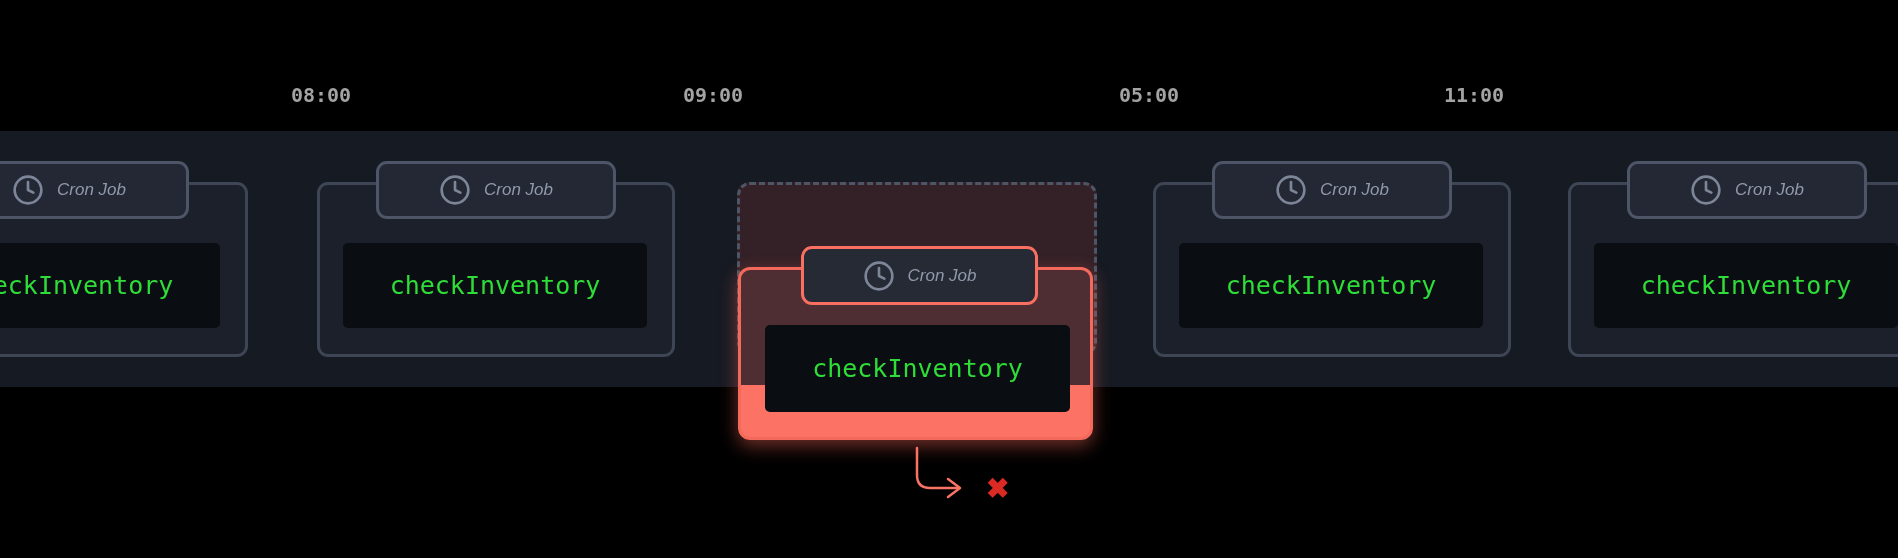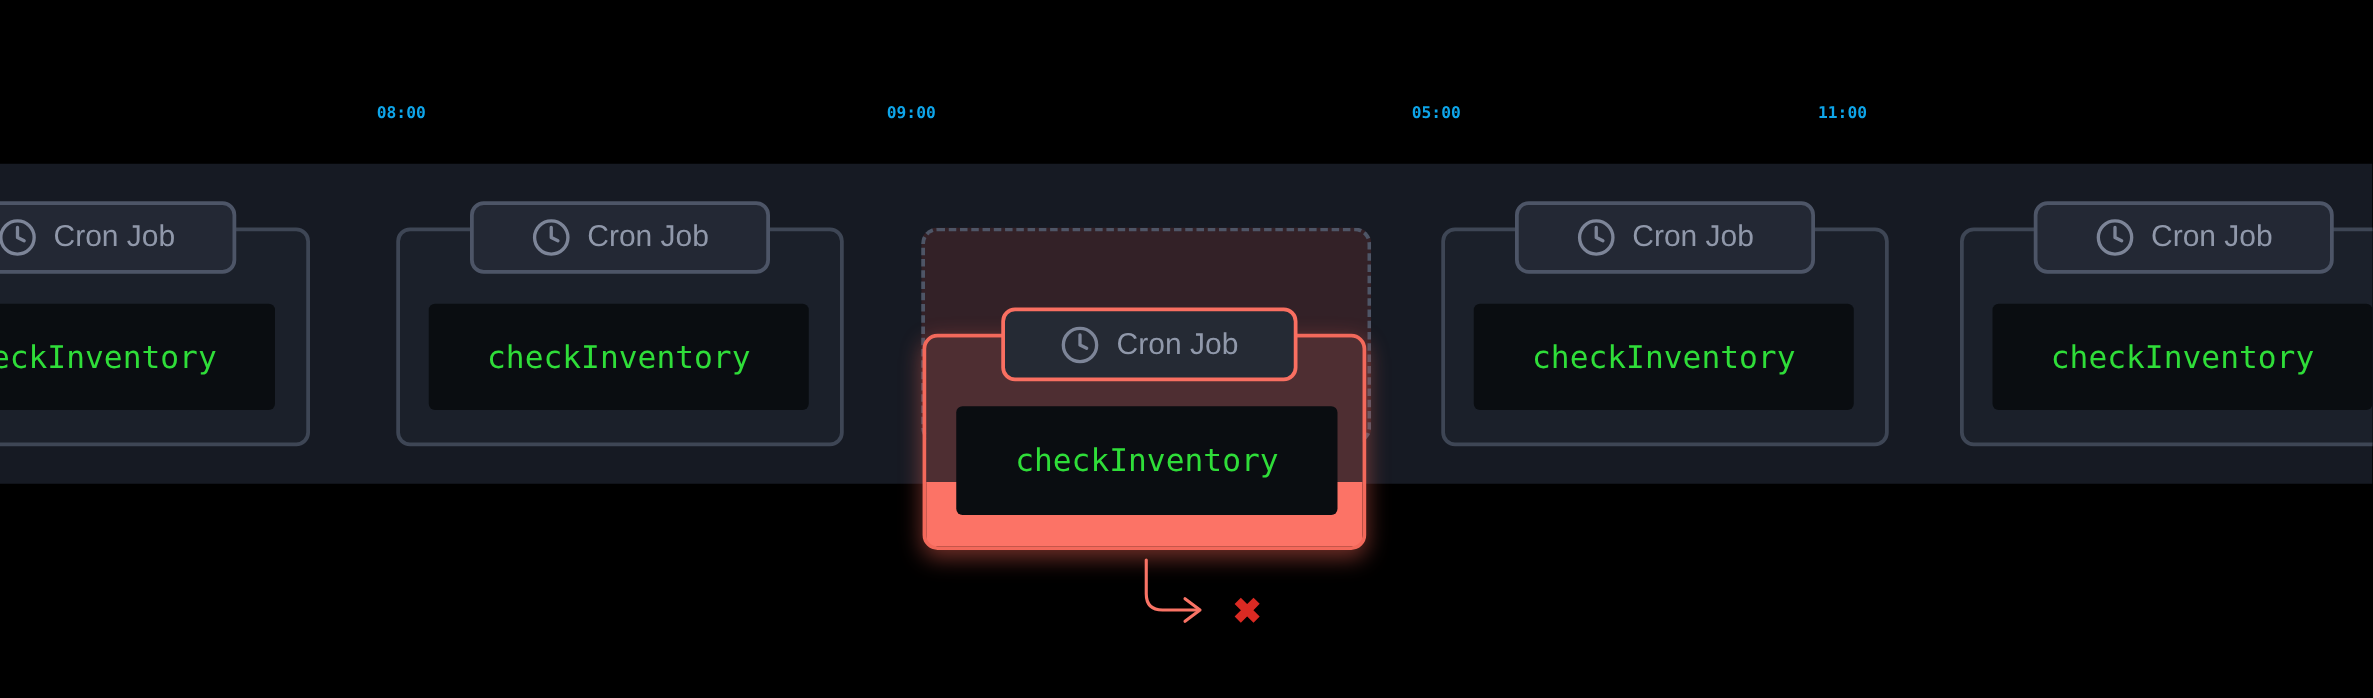--- a/index.html
+++ b/index.html
@@ -5,35 +5,35 @@
   html,body{margin:0;padding:0;background:#000;}
   body{
     position:relative;width:1898px;height:558px;overflow:hidden;
     font-family:"Liberation Sans", sans-serif;
   }
   
   .band{position:absolute;left:0;top:131px;width:1898px;height:256px;background:#161a23;}
   
   .time-label{
     position:absolute;top:83px;transform:translateX(-50%);
-    font-family:"DejaVu Sans Mono", monospace;font-weight:bold;font-size:13px;
-    color:#0ea5e9;letter-spacing:0px;white-space:nowrap;
+    font-family:"DejaVu Sans Mono", monospace;font-weight:bold;font-size:20px;
+    color:#a3a3a3;letter-spacing:0px;white-space:nowrap;
   }
   
   .card{
     position:absolute;top:182px;width:358px;height:175px;box-sizing:border-box;
     background:#1b202a;border:3px solid #3e4655;border-radius:11px;
   }
   .badge{
     position:absolute;left:50%;transform:translateX(-50%);top:-24px;
     width:240px;height:58px;box-sizing:border-box;
     background:#232834;border:3px solid #4d5567;border-radius:11px;
     display:flex;align-items:center;justify-content:center;gap:13px;
   }
-  .badge-label{color:#9098aa;font-size:24px;white-space:nowrap;}
+  .badge-label{color:#9098aa;font-size:17px;white-space:nowrap;font-style:italic;}
   .clock{width:32px;height:32px;flex:0 0 auto;}
   .code-box{
     position:absolute;left:23px;top:58px;width:304px;height:85px;
     background:#0a0d11;border-radius:5px;
     display:flex;align-items:center;justify-content:center;
   }
   .code{
     font-family:"DejaVu Sans Mono", monospace;font-size:25px;color:#2fdd39;white-space:nowrap;
   }
   
@@ -61,21 +61,21 @@
   }
   .error-x{font-size:28px;font-weight:bold;color:#da2a23;line-height:1;}
   .error-text{font-size:24px;font-weight:bold;color:#f87d72;letter-spacing:0.2px;}
 </style>
 </head>
 <body>
 
 <div class="band"></div>
 
 <div class="time-label" style="left:321px">08:00</div>
-<div class="time-label" style="left:729px">09:00</div>
+<div class="time-label" style="left:713px">09:00</div>
 <div class="time-label" style="left:1149px">05:00</div>
 <div class="time-label" style="left:1474px">11:00</div>
 
 <div class="card" style="left:-110px">
   <div class="badge">
     <svg class="clock" viewBox="0 0 24 24" fill="none" stroke="#7d8598" stroke-width="2" stroke-linecap="round" stroke-linejoin="round">
         <circle cx="12" cy="12" r="10"></circle>
         <path d="M12 6v6l4 2"></path>
       </svg>
     <span class="badge-label">Cron Job</span>

